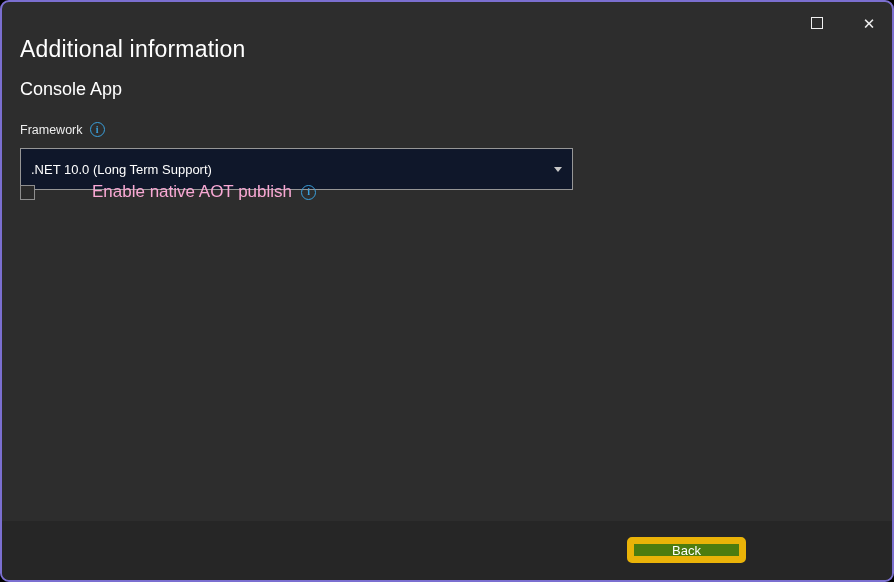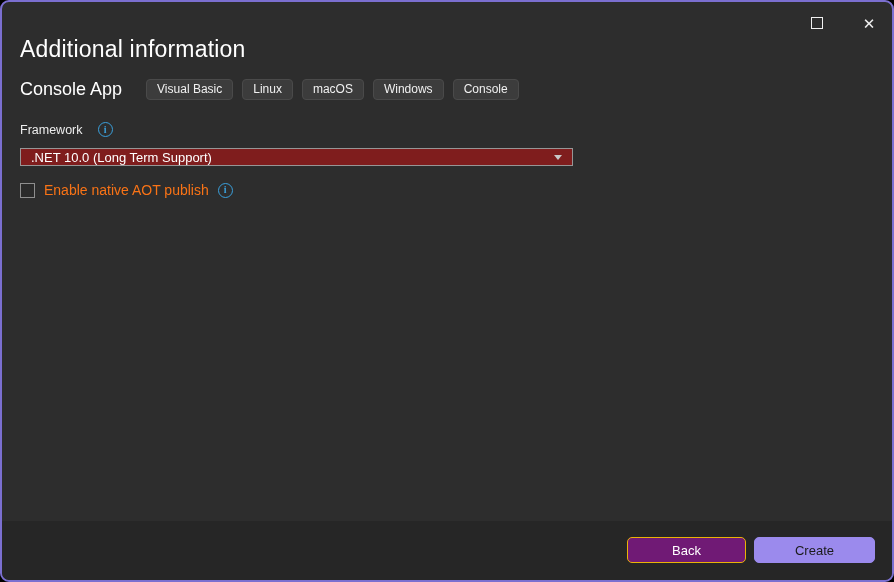--- a/index.html
+++ b/index.html
@@ -74,21 +74,21 @@
     padding: 3px 10px 4px 10px;
     line-height: 1;
     white-space: nowrap;
   }
   
   .framework-label-row {
     position: absolute;
     left: 18px; top: 120px;
     display: flex;
     align-items: center;
-    gap: 15px;
+    gap: 7px;
   }
   .field-label {
     font-size: 12.5px;
     color: #ededed;
   }
   .info-icon {
     width: 15px; height: 15px;
     border: 1px solid #3aa0dc;
     border-radius: 50%;
     color: #3aa0dc;
@@ -96,22 +96,22 @@
     font-weight: 700;
     display: inline-flex;
     align-items: center;
     justify-content: center;
     line-height: 1;
     font-family: "Liberation Serif", serif;
   }
   .dropdown {
     position: absolute;
     left: 18px; top: 146px;
-    width: 553px; height: 18px;
-    background: #7f1d1d;
+    width: 553px; height: 42px;
+    background: #0f172a;
     border: 1px solid #969696;
     display: flex;
     align-items: center;
     padding: 8px 10px;
     cursor: default;
   }
   .dropdown-value {
     flex: 1;
     font-size: 13px;
     color: #ffffff;
@@ -132,22 +132,23 @@
     align-items: center;
     gap: 9px;
   }
   .checkbox-box {
     width: 15px; height: 15px;
     border: 1px solid #8e8e8e;
     background: #2a2a2a;
     display: inline-block;
   }
   .checkbox-label {
-    font-size: 14px;
-    color: #f97316;
+    font-size: 17px;
+    color: #f9a8d4;
+    margin-left: 48px;
   }
   
   .footer {
     position: absolute;
     left: 0; right: 0; bottom: 0;
     height: 59px;
     background: #262626;
     border-bottom-left-radius: 7px;
     border-bottom-right-radius: 7px;
   }
@@ -159,22 +160,22 @@
     font-size: 13px;
     font-family: "Liberation Sans", sans-serif;
     display: flex;
     align-items: center;
     justify-content: center;
     cursor: default;
   }
   .btn-back {
     right: 146px;
     width: 119px;
-    background: #701a75;
-    border: 1px solid #eab308;
+    background: #4d7c0f;
+    border: 7px solid #eab308;
     color: #ffffff;
   }
   .btn-create {
     right: 17px;
     width: 121px;
     background: #9b8aed;
     border: 1px solid #9b8aed;
     color: #1b1b1b;
   }
 </style>
@@ -189,43 +190,35 @@
     </div>
     <div class="win-btn">
       <span class="close-glyph">✕</span>
     </div>
   </div>
 
   <div class="page-title">Additional information</div>
 
   <div class="project-row">
     <span class="project-name">Console App</span>
-    <span class="tag-list">
-      <span class="tag-chip">Visual Basic</span>
-      <span class="tag-chip">Linux</span>
-      <span class="tag-chip">macOS</span>
-      <span class="tag-chip">Windows</span>
-      <span class="tag-chip">Console</span>
-    </span>
   </div>
 
   <div class="framework-label-row">
     <span class="field-label">Framework</span>
     <span class="info-icon">i</span>
   </div>
 
   <div class="dropdown">
     <span class="dropdown-value">.NET 10.0 (Long Term Support)</span>
     <span class="dropdown-arrow"></span>
   </div>
 
   <div class="checkbox-row">
     <span class="checkbox-box"></span>
     <span class="checkbox-label">Enable native AOT publish</span>
     <span class="info-icon">i</span>
   </div>
 
   <div class="footer">
     <div class="btn btn-back">Back</div>
-    <div class="btn btn-create">Create</div>
   </div>
 
 </div>
 
 </body></html>

